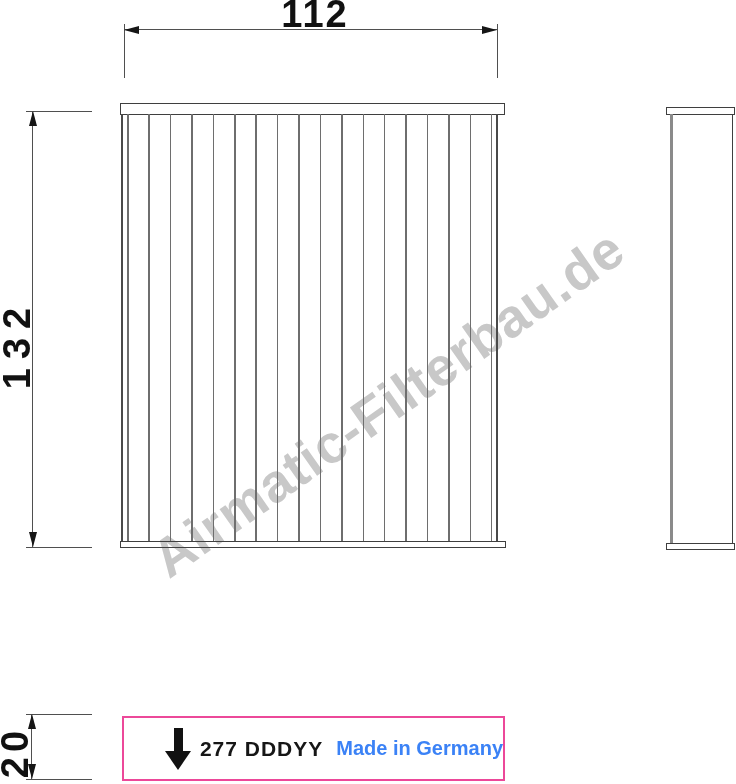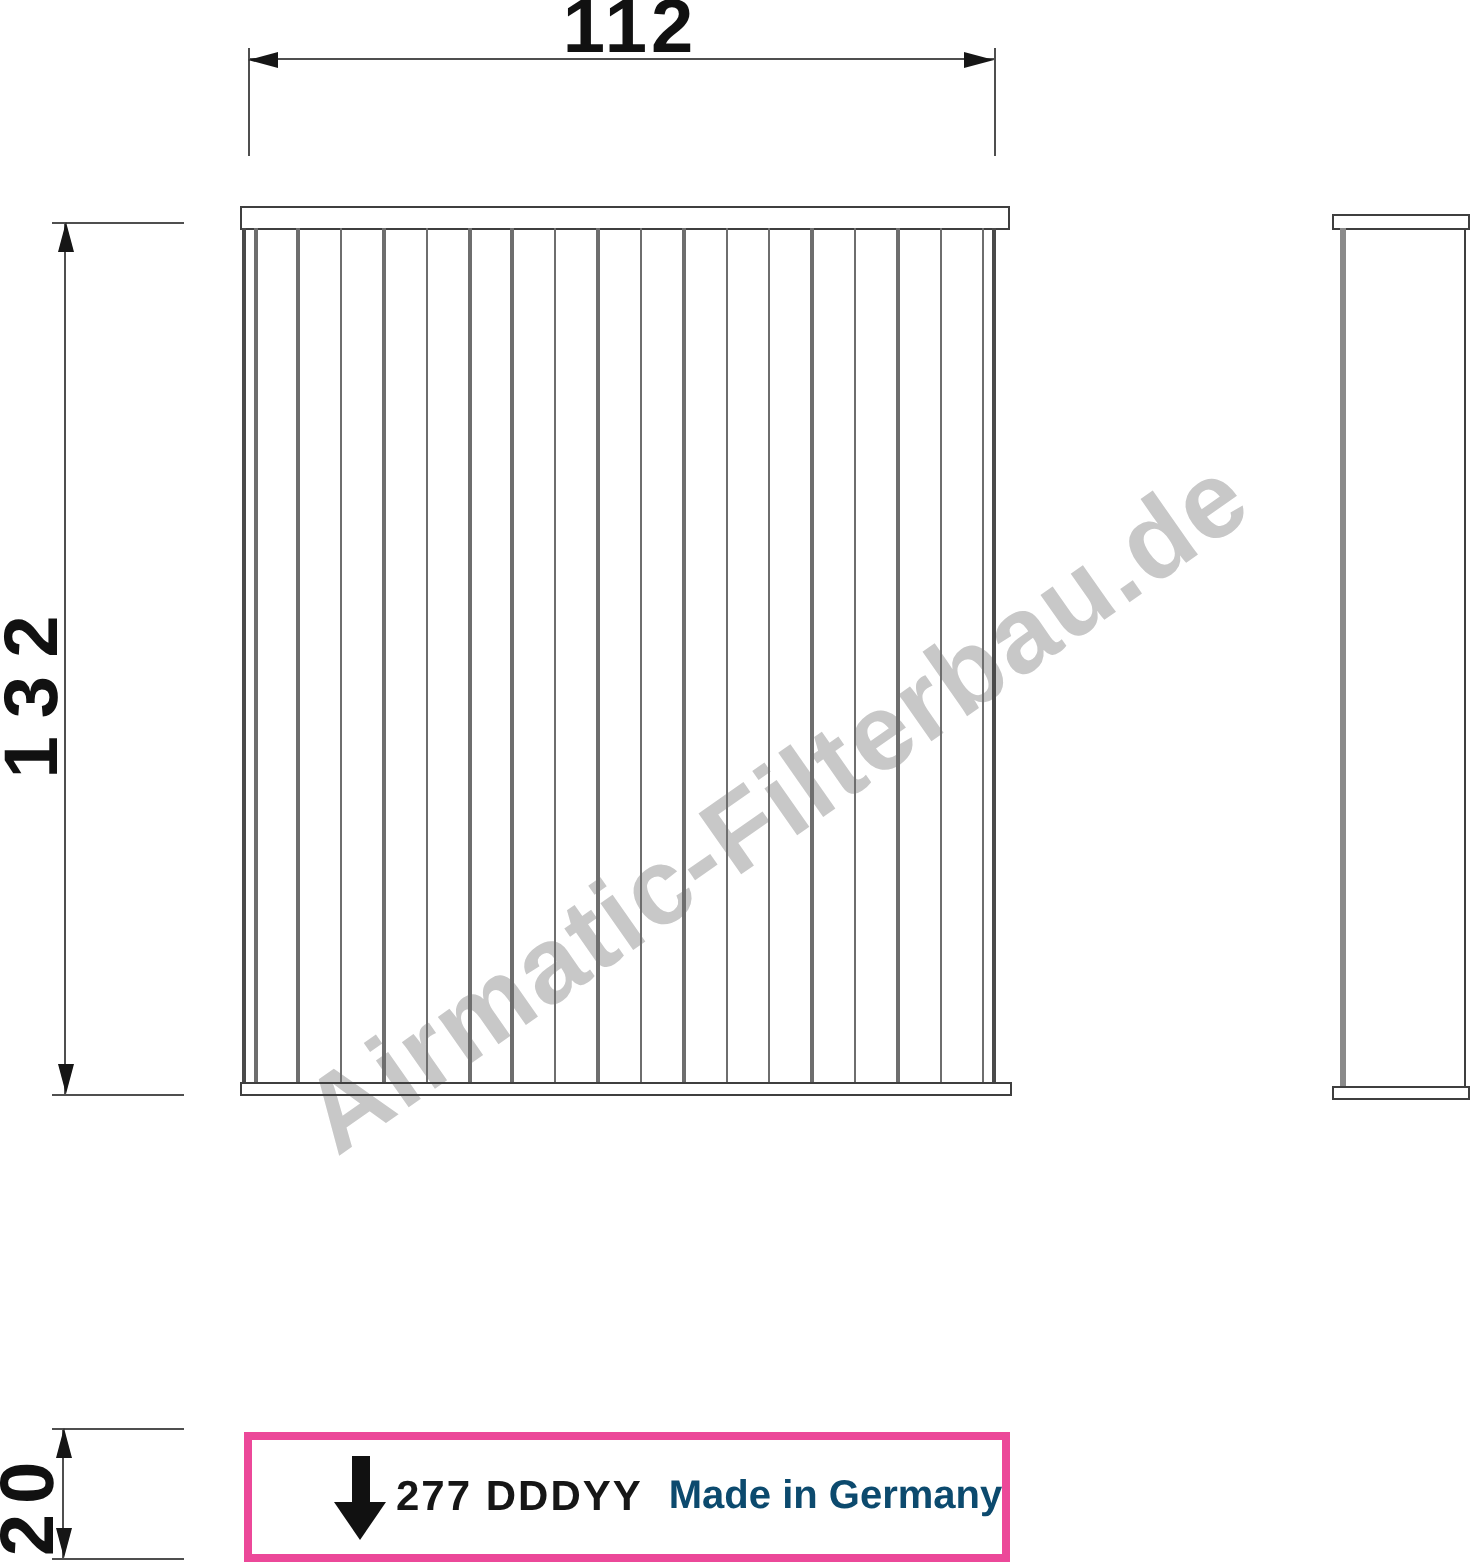--- a/index.html
+++ b/index.html
@@ -90,21 +90,21 @@
     box-sizing: border-box;
     background: transparent;
     z-index: 1;
   }
 
   
   .label-box {
     position: absolute;
     left: 122px; top: 716px;
     width: 383px; height: 65px;
-    border: 4px solid #ec4899;
+    border: 2px solid #ec4899;
     box-sizing: border-box;
     background: #ffffff;
     display: flex;
     align-items: center;
     z-index: 2;
   }
   .flow-arrow { margin-left: 41px; width: 27px; height: 42px; position: relative; }
   .flow-arrow .stem {
     position: absolute; left: 9px; top: 0;
     width: 9px; height: 24px; background: #111111;
@@ -121,21 +121,21 @@
     font-size: 21px;
     font-weight: bold;
     letter-spacing: 1px;
     color: #161616;
     white-space: nowrap;
   }
   .origin-text {
     margin-left: 13px;
     font-size: 20px;
     font-weight: bold;
-    color: #0c4a6e;
+    color: #3b82f6;
     white-space: nowrap;
   }
 </style>
 </head>
 <body>
 
 <div class="canvas">
 
   <div class="watermark" style="color: rgb(200, 200, 200);">Airmatic-Filterbau.de</div>
 

